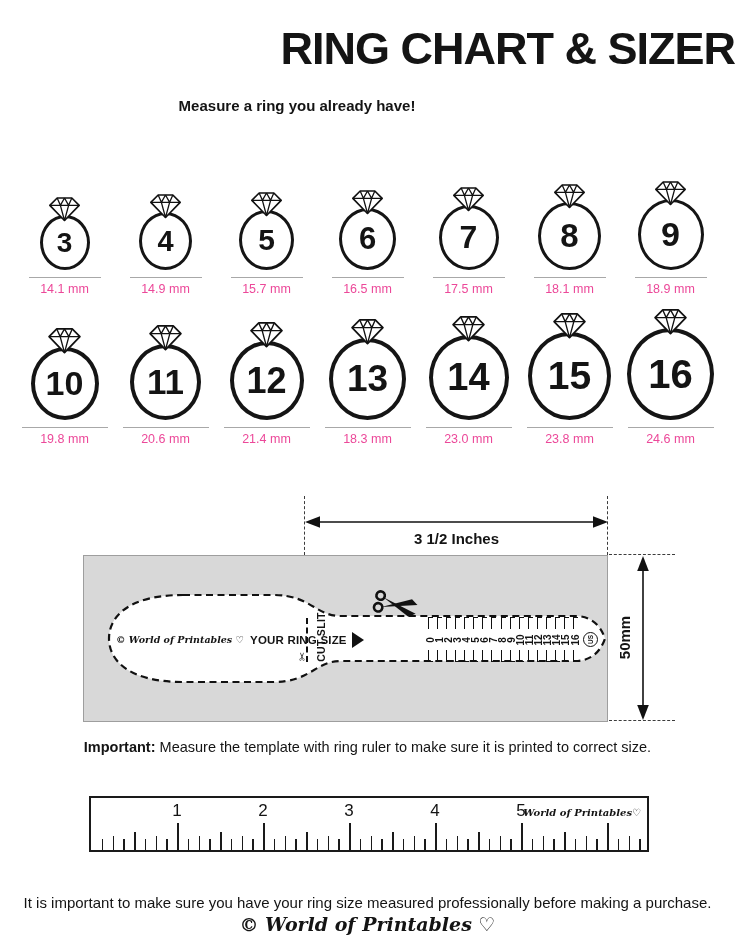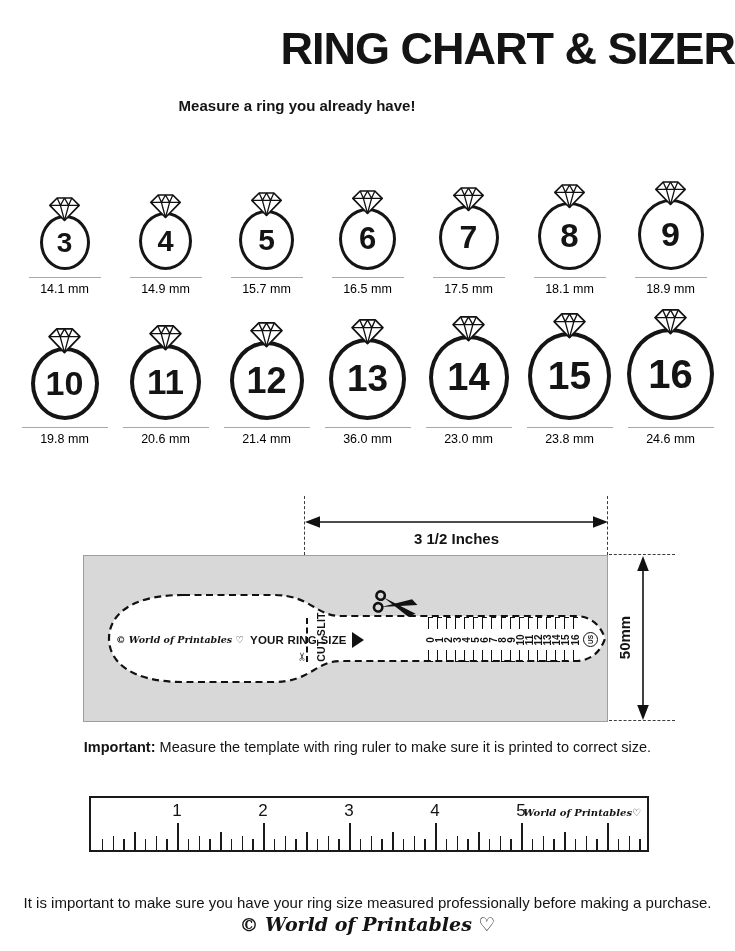--- a/index.html
+++ b/index.html
@@ -17,21 +17,21 @@
   
   .ring-row{left:14px;width:707px;display:flex;align-items:flex-end;justify-content:space-between;}
   #ring-row-1{top:168px;height:128px;}
   #ring-row-2{top:302px;height:144px;}
   .ring-cell{flex:1;display:flex;flex-direction:column;align-items:center;justify-content:flex-end;}
   .ring-circle{border-style:solid;border-color:#151515;border-radius:50%;
                display:flex;align-items:center;justify-content:center;font-weight:bold;
                background:#fff;box-sizing:border-box;}
   .diamond-wrap{margin-bottom:-7px;z-index:2;line-height:0;}
   .ring-underline{border-top:1px solid #a8a8a8;margin-top:7px;}
-  .ring-mm{font-size:12.5px;margin-top:4px;color:#000000;}
+  .ring-mm{font-size:12.5px;margin-top:4px;color:#ec4899;}
 
   
   #sizer-section{top:488px;left:0;width:735px;height:246px;}
   .vdash{border-left:1.6px dashed #3c3c3c;width:0;}
   .hdash{border-top:1.6px dashed #3c3c3c;height:0;}
   #inches-label{left:305px;top:42px;width:303px;text-align:center;font-size:15px;font-weight:bold;}
   #gray-box{left:83px;top:67px;width:525px;height:167px;background:#d8d8d8;border:1px solid #9e9e9e;box-sizing:border-box;}
   #paddle-row{left:32px;top:70px;height:27px;display:flex;align-items:center;}
   .script{font-family:"DejaVu Serif","Liberation Serif",serif;font-style:italic;font-weight:bold;}
   #paddle-brand{font-size:9.5px;letter-spacing:0;white-space:nowrap;}
@@ -177,21 +177,21 @@
         <div class="ring-underline" style="width: 86px;"></div>
         <div class="ring-mm">21.4 mm</div>
       </div>
       <div class="ring-cell">
         <div class="diamond-wrap"><svg width="35" height="27" viewBox="0 0 36 28">
             <path d="M10 2 H26 L34 10 L18 26.5 L2 10 Z" fill="#ffffff" stroke="#111" stroke-width="1.8" stroke-linejoin="round"></path>
             <path d="M2 10 H34 M10 2 L13.5 10 M18 2 L13.5 10 M18 2 L22.5 10 M26 2 L22.5 10 M13.5 10 L18 26.5 M22.5 10 L18 26.5" fill="none" stroke="#111" stroke-width="1.4"></path>
           </svg></div>
         <div class="ring-circle" style="width: 77px; height: 82px; border-width: 4px; font-size: 37px;">13</div>
         <div class="ring-underline" style="width: 86px;"></div>
-        <div class="ring-mm">36.0 mm</div>
+        <div class="ring-mm">18.3 mm</div>
       </div>
       <div class="ring-cell">
         <div class="diamond-wrap"><svg width="35" height="27" viewBox="0 0 36 28">
             <path d="M10 2 H26 L34 10 L18 26.5 L2 10 Z" fill="#ffffff" stroke="#111" stroke-width="1.8" stroke-linejoin="round"></path>
             <path d="M2 10 H34 M10 2 L13.5 10 M18 2 L13.5 10 M18 2 L22.5 10 M26 2 L22.5 10 M13.5 10 L18 26.5 M22.5 10 L18 26.5" fill="none" stroke="#111" stroke-width="1.4"></path>
           </svg></div>
         <div class="ring-circle" style="width: 80px; height: 85px; border-width: 4px; font-size: 38px;">14</div>
         <div class="ring-underline" style="width: 86px;"></div>
         <div class="ring-mm">23.0 mm</div>
       </div>

